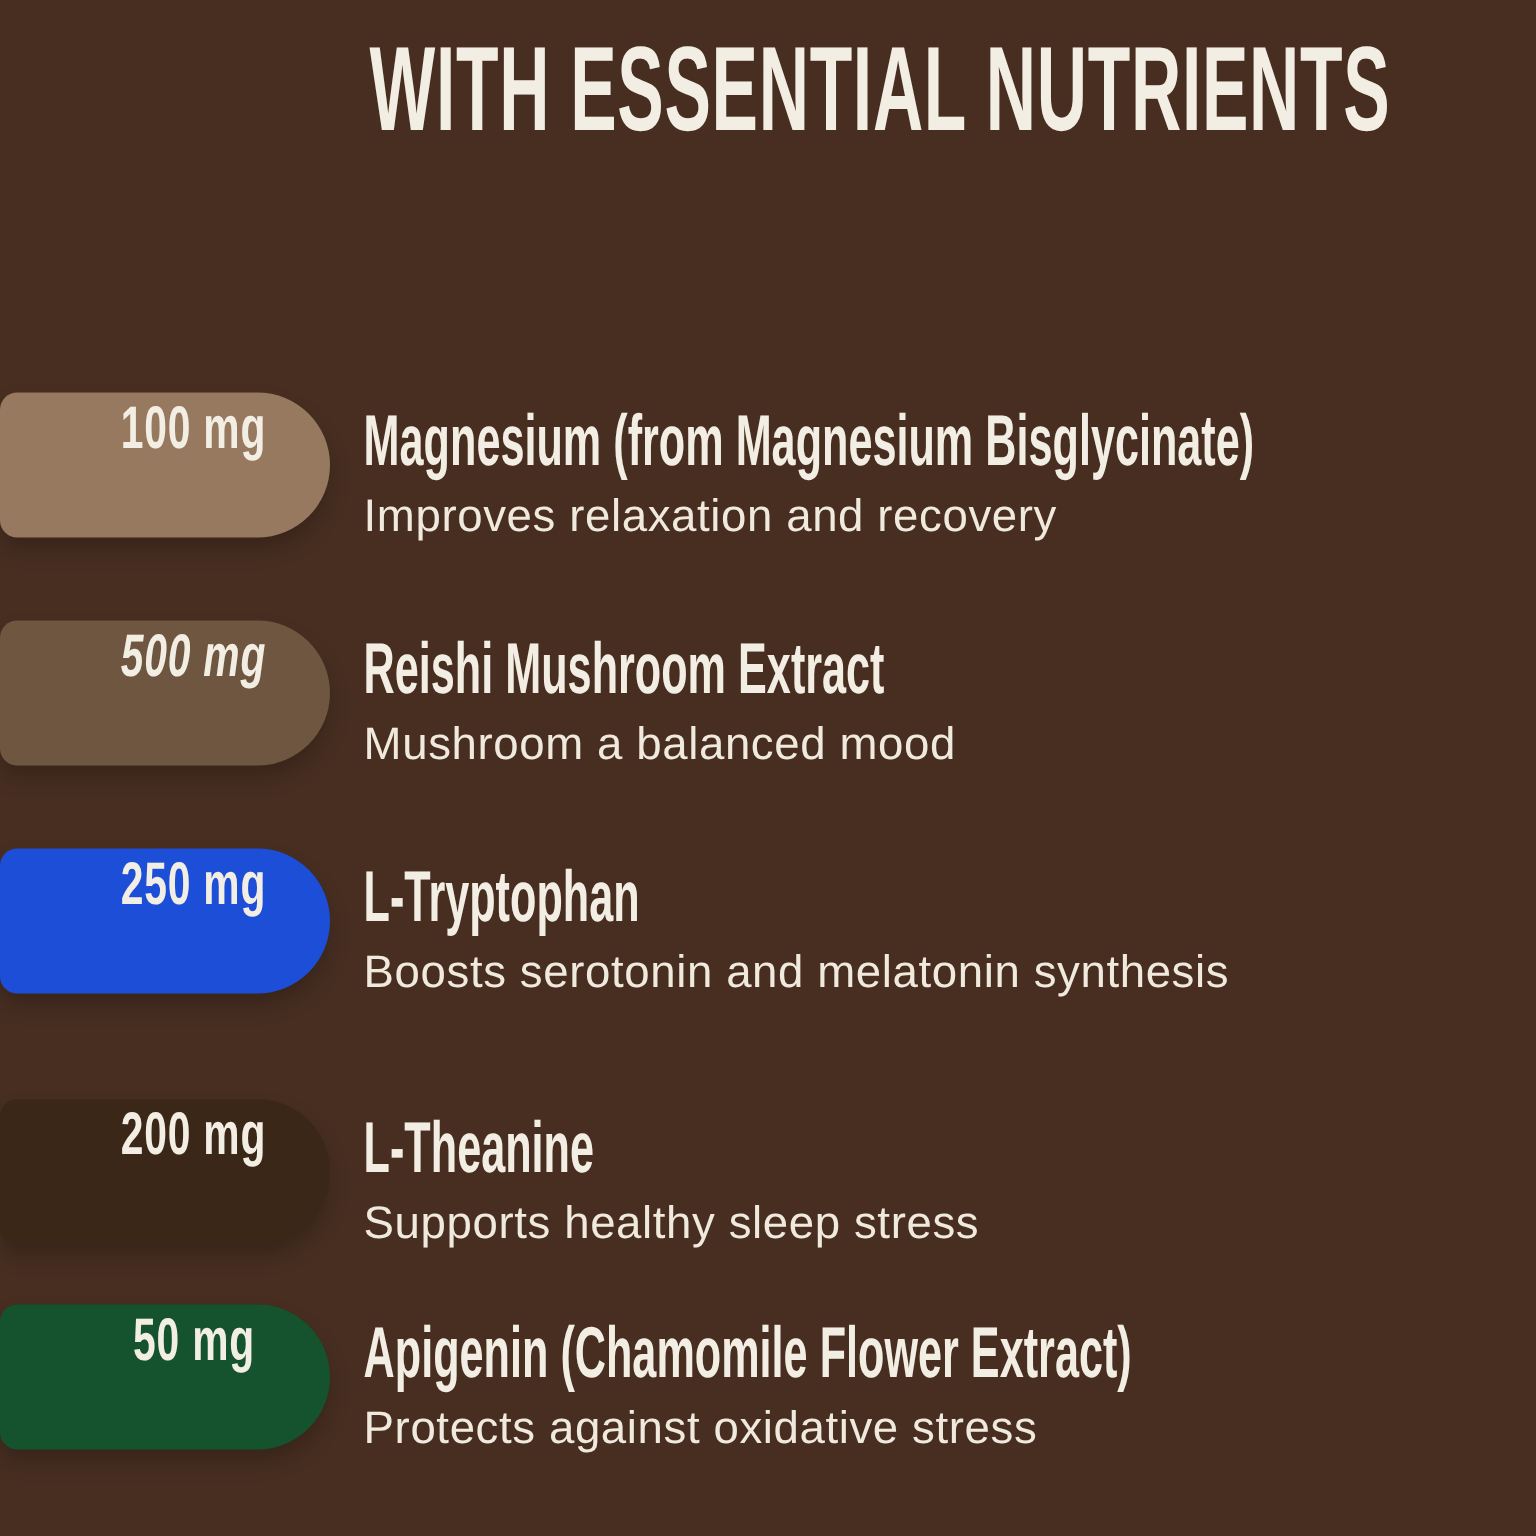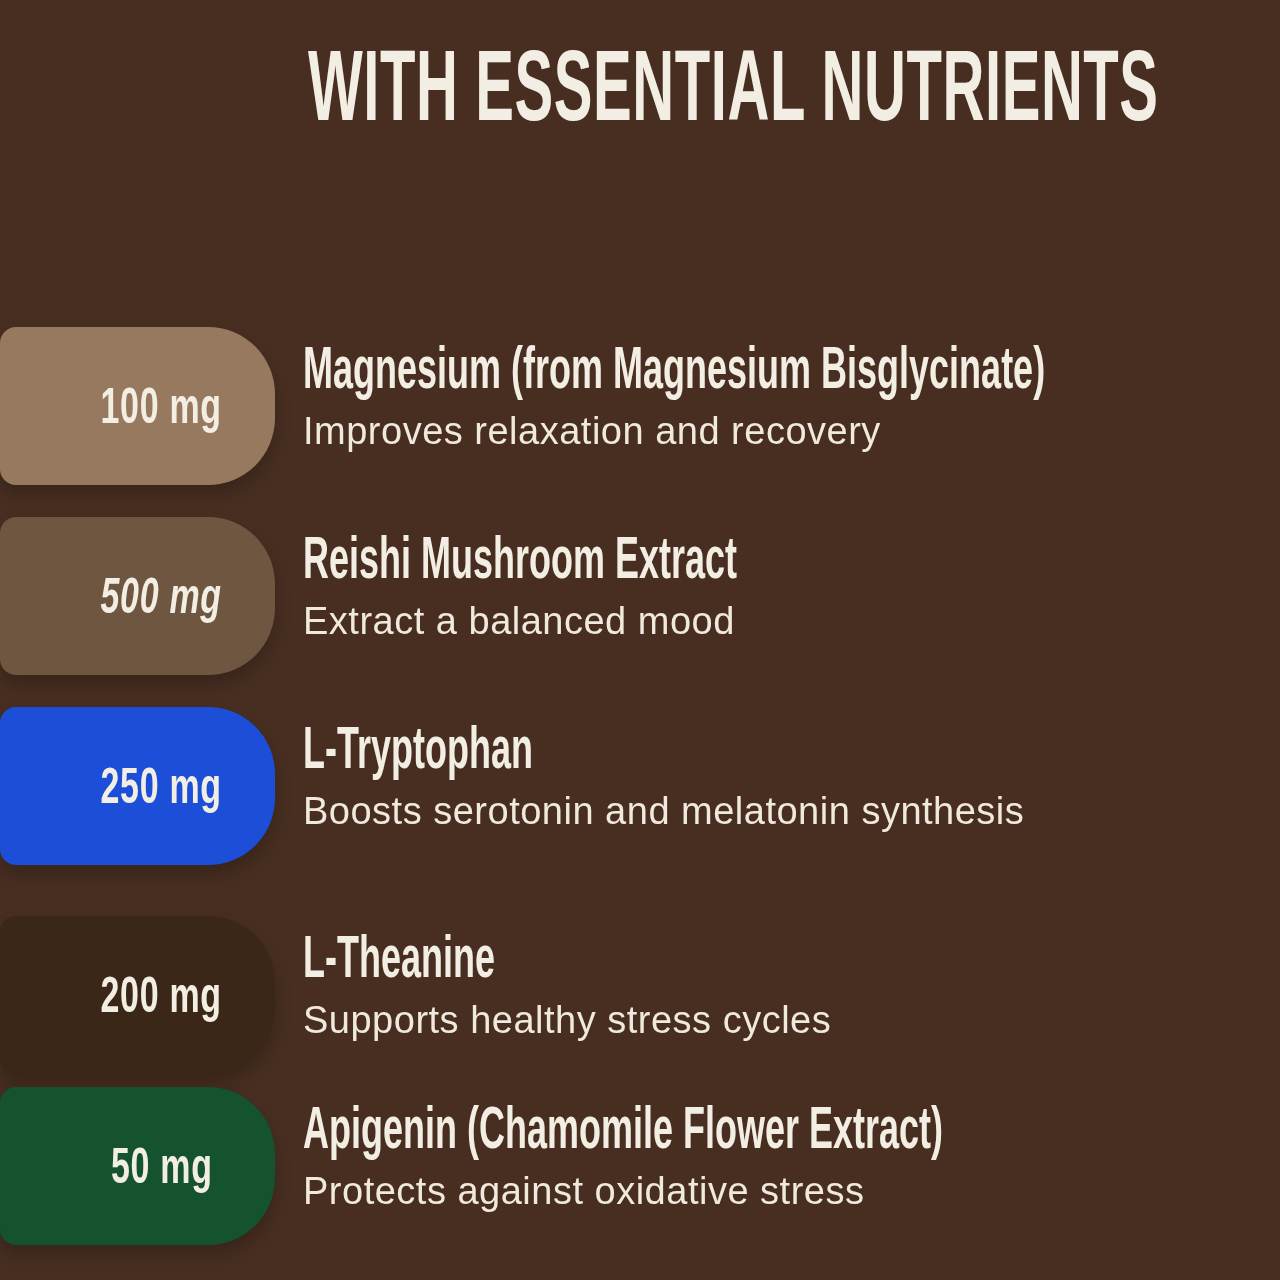--- a/index.html
+++ b/index.html
@@ -16,21 +16,21 @@
     background: #472E21;
   }
   
   .cond {
     display: inline-block;
     white-space: nowrap;
     transform: scaleX(0.58);
   }
   .title {
     position: absolute;
-    top: 32px;
+    top: 21px;
     left: 0;
     width: 1280px;
     text-align: left;
     color: #F3EEE3;
     font-weight: bold;
     font-size: 100px;
     line-height: 106px;
     letter-spacing: 1px;
   }
   .title .cond { transform-origin: 50% 50%; }
@@ -39,26 +39,25 @@
     position: absolute;
     left: 0;
     width: 1280px;
     height: 133px;
   }
   .badge {
     position: absolute;
     left: 0;
     top: 0;
     width: 275px;
-    height: 158px;
+    height: 121px;
     box-sizing: border-box;
     padding-left: 48px;
     border-radius: 16px 67px 67px 16px;
     display: flex;
-    align-items: center;
     justify-content: center;
     box-shadow: 0 10px 18px rgba(0,0,0,0.20);
   }
   .badge-text {
     color: #F3EEE3;
     font-weight: bold;
     font-size: 50px;
     letter-spacing: 1px;
     transform: scaleX(0.68);
     transform-origin: 50% 50%;
@@ -110,41 +109,41 @@
         <div class="row-desc">Improves relaxation and recovery</div>
       </div>
     </div>
 
     <div class="row r2">
       <div class="badge" style="background-color: rgb(111, 86, 64); font-style: italic;">
         <span class="badge-text">500 mg</span>
       </div>
       <div class="row-text">
         <div class="row-heading"><span class="cond">Reishi Mushroom Extract</span></div>
-        <div class="row-desc">Extract a balanced mood</div>
+        <div class="row-desc">Mushroom a balanced mood</div>
       </div>
     </div>
 
     <div class="row r3">
       <div class="badge" style="background-color: #1d4ed8;">
         <span class="badge-text">250 mg</span>
       </div>
       <div class="row-text">
         <div class="row-heading"><span class="cond">L-Tryptophan</span></div>
         <div class="row-desc">Boosts serotonin and melatonin synthesis</div>
       </div>
     </div>
 
     <div class="row r4">
       <div class="badge" style="background-color: rgb(59, 39, 24);">
         <span class="badge-text">200 mg</span>
       </div>
       <div class="row-text">
         <div class="row-heading"><span class="cond">L-Theanine</span></div>
-        <div class="row-desc">Supports healthy stress cycles</div>
+        <div class="row-desc">Supports healthy sleep stress</div>
       </div>
     </div>
 
     <div class="row r5">
       <div class="badge" style="background-color: #14532d;">
         <span class="badge-text">50 mg</span>
       </div>
       <div class="row-text">
         <div class="row-heading"><span class="cond">Apigenin (Chamomile Flower Extract)</span></div>
         <div class="row-desc">Protects against oxidative stress</div>

